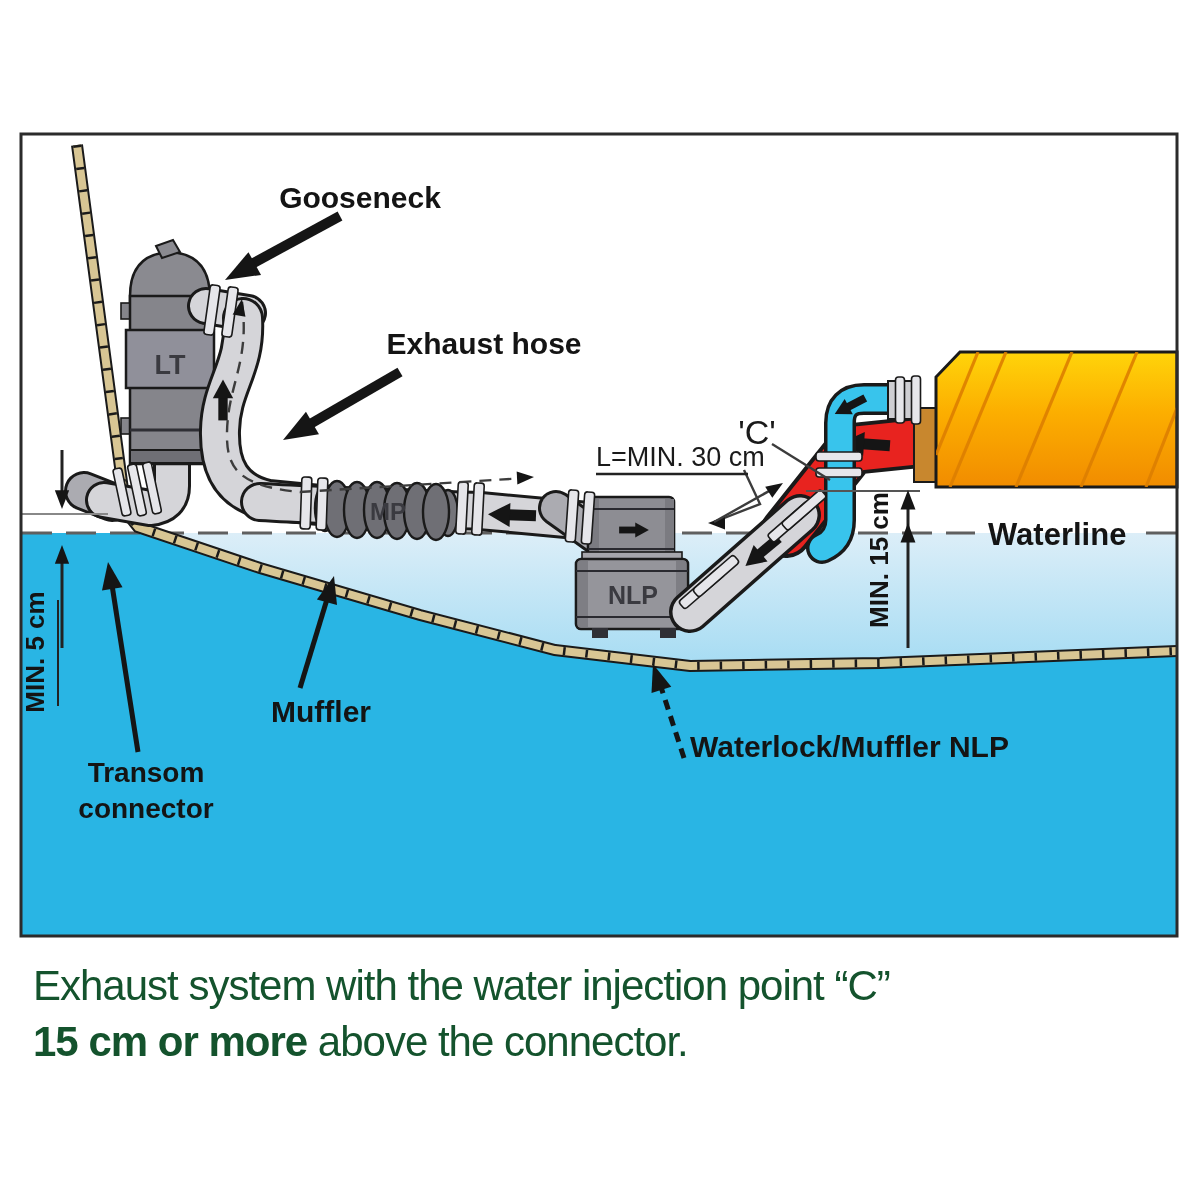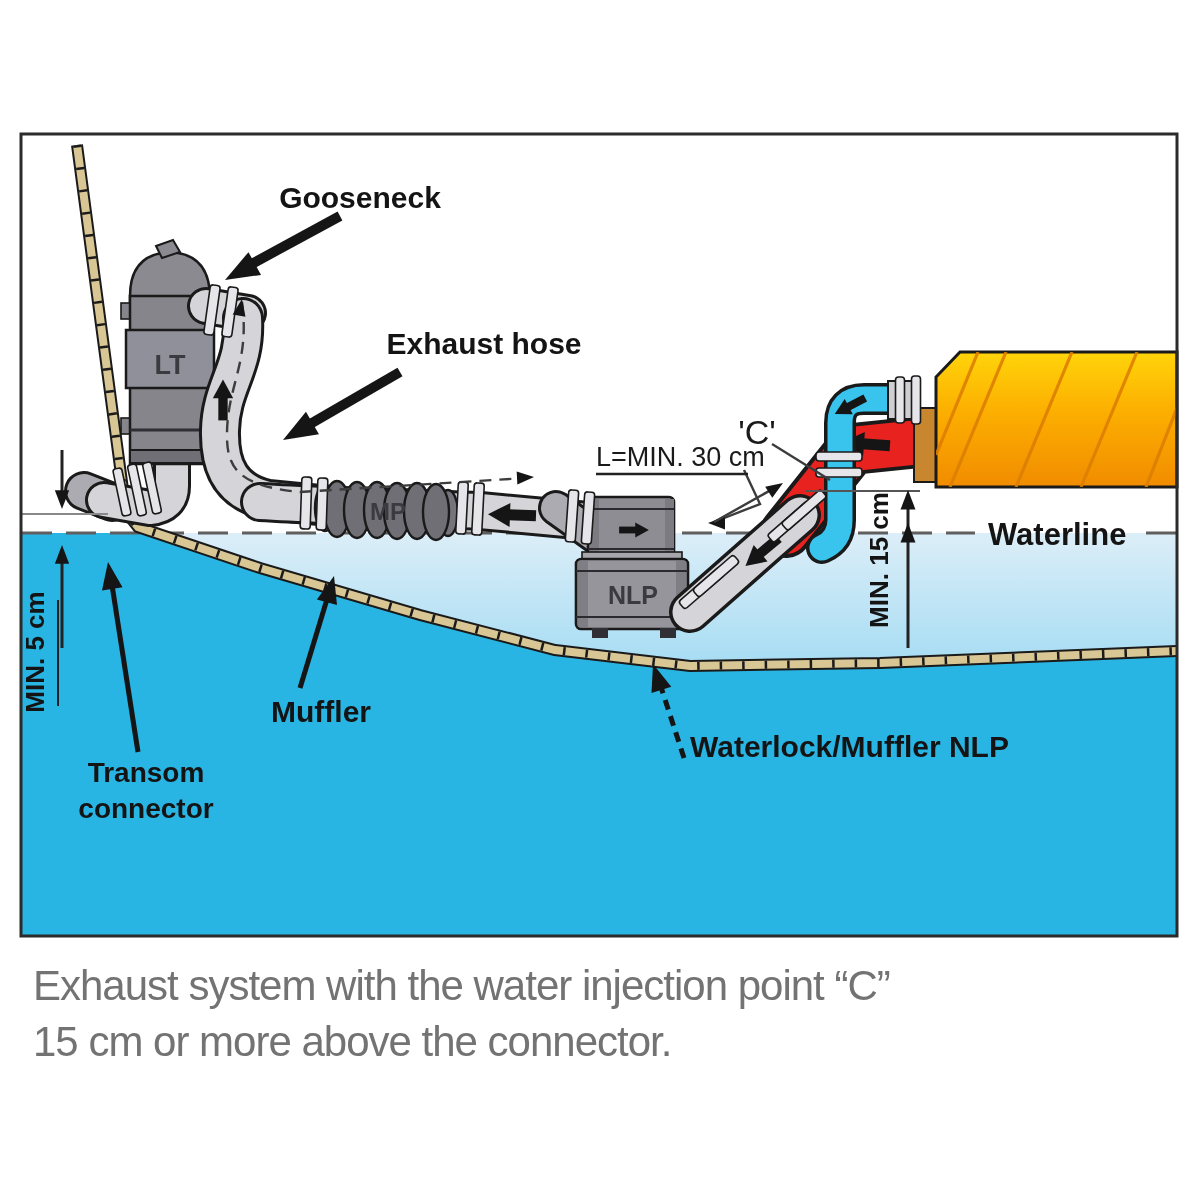--- a/index.html
+++ b/index.html
@@ -13,23 +13,23 @@
   .rpipe{stroke:var(--pipe_red,#e8231f);fill:none;stroke-linecap:round;stroke-linejoin:round;}
   .clamp{fill:#e6e6ea;stroke:#1a1a1a;stroke-width:1.6;}
   .arrow{fill:#151515;}
   .thin{stroke:#3c3c3c;stroke-width:2.4;fill:none;}
   .meas{stroke:#222;stroke-width:3;fill:none;}
   .lblarrow{stroke:#151515;stroke-width:10;fill:none;}
   .medarrow{stroke:#151515;stroke-width:5;fill:none;}
   .lbl{font-family:"Liberation Sans",sans-serif;font-weight:700;fill:#141414;}
   .lbl2{font-family:"Liberation Sans",sans-serif;font-weight:400;fill:#1a1a1a;}
   .mark{font-family:"Liberation Sans",sans-serif;font-weight:700;fill:#3a3a40;}
-  .caption{position:absolute;left:33px;top:958px;width:1130px;color:#737373;
+  .caption{position:absolute;left:33px;top:958px;width:1130px;color:#14532d;
            font-size:42px;line-height:1.33;letter-spacing:-1px;font-weight:400;}
-  .caption b{font-weight:400;}
+  .caption b{font-weight:700;}
 </style>
 </head>
 <body>
 
 <div class="page">
 <svg width="1200" height="1200" viewBox="0 0 1200 1200">
   <defs>
     <linearGradient id="gradEngine" x1="0" y1="352" x2="0" y2="487" gradientUnits="userSpaceOnUse">
       <stop offset="0" style="stop-color:var(--engine_yellow,#ffd40a)"></stop>
       <stop offset="0.45" style="stop-color:#fcae00"></stop>

